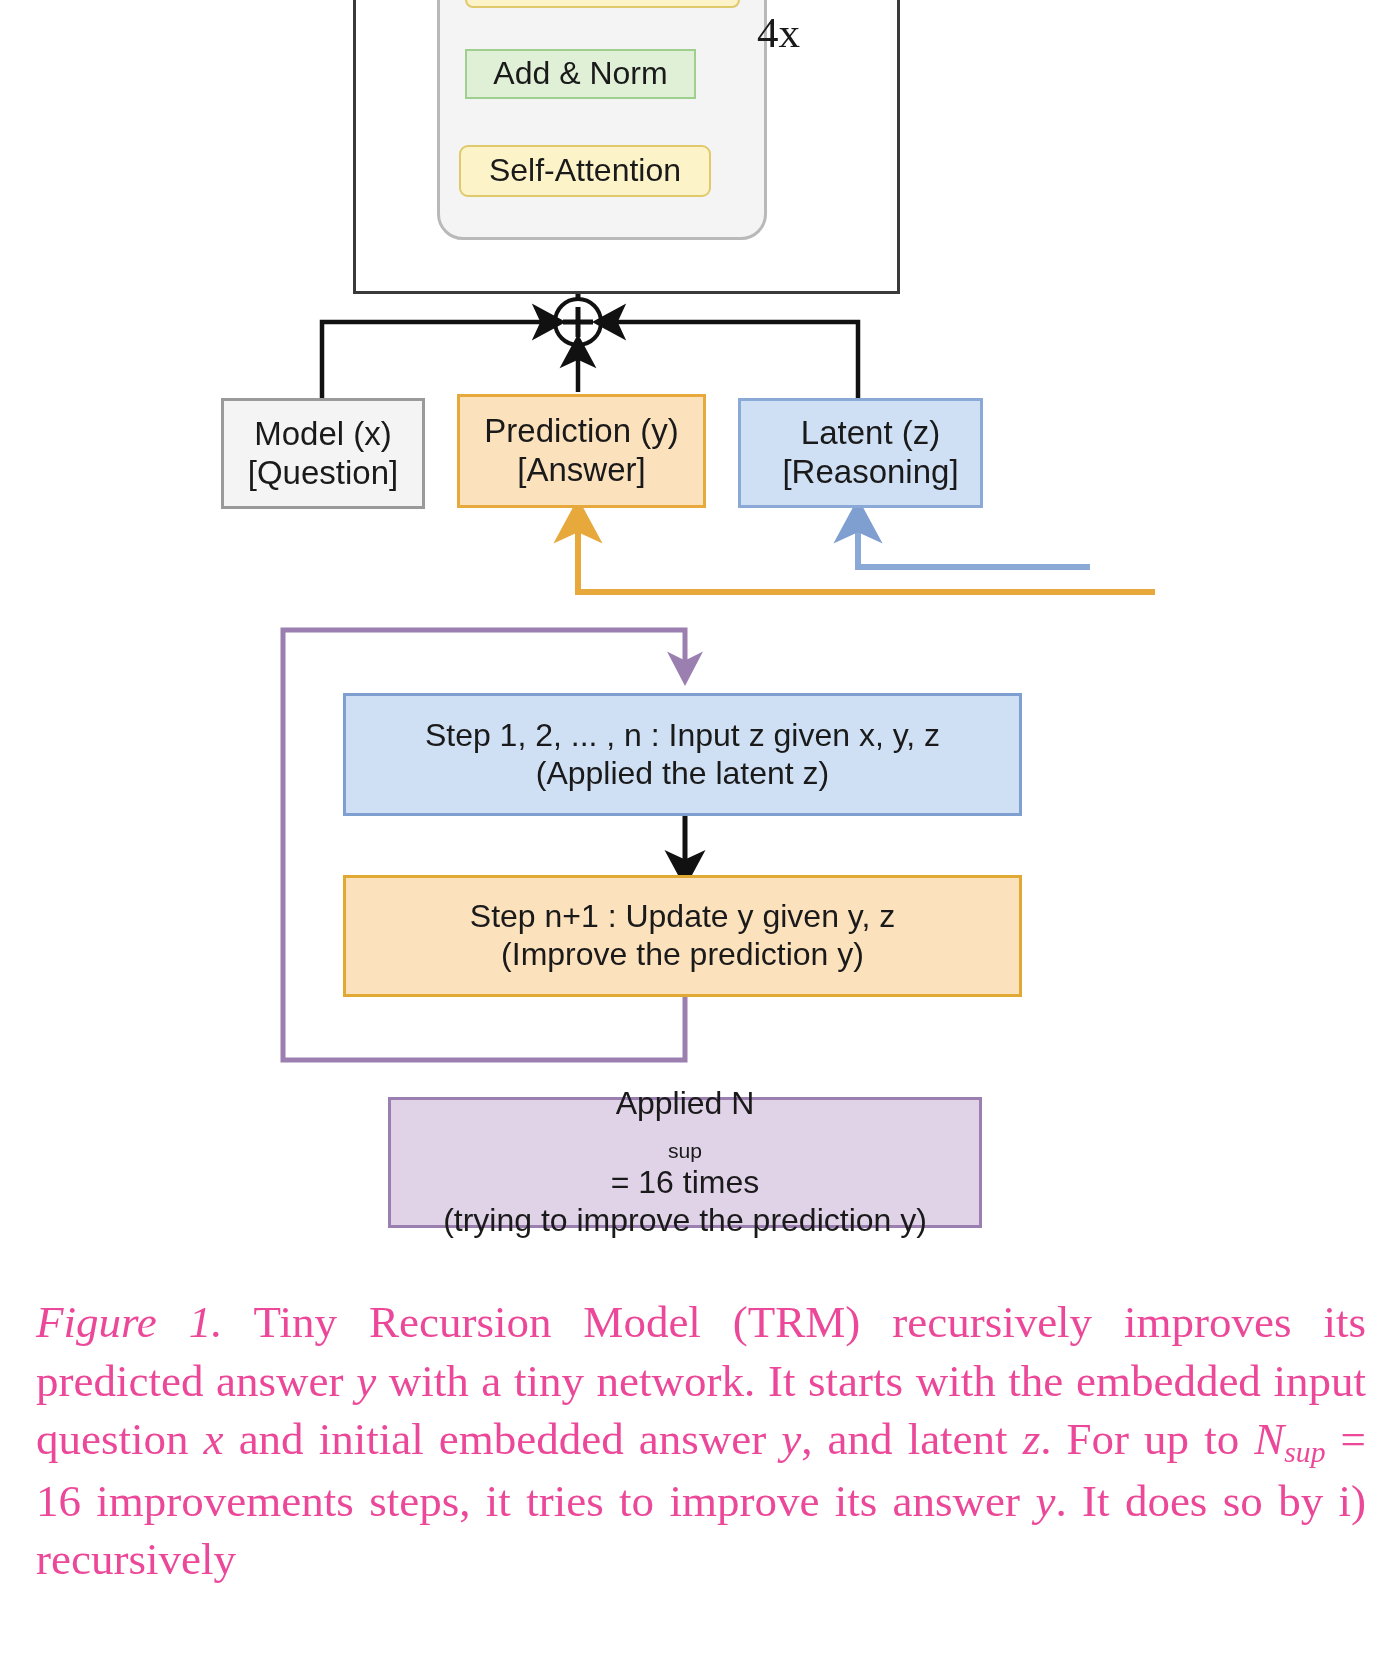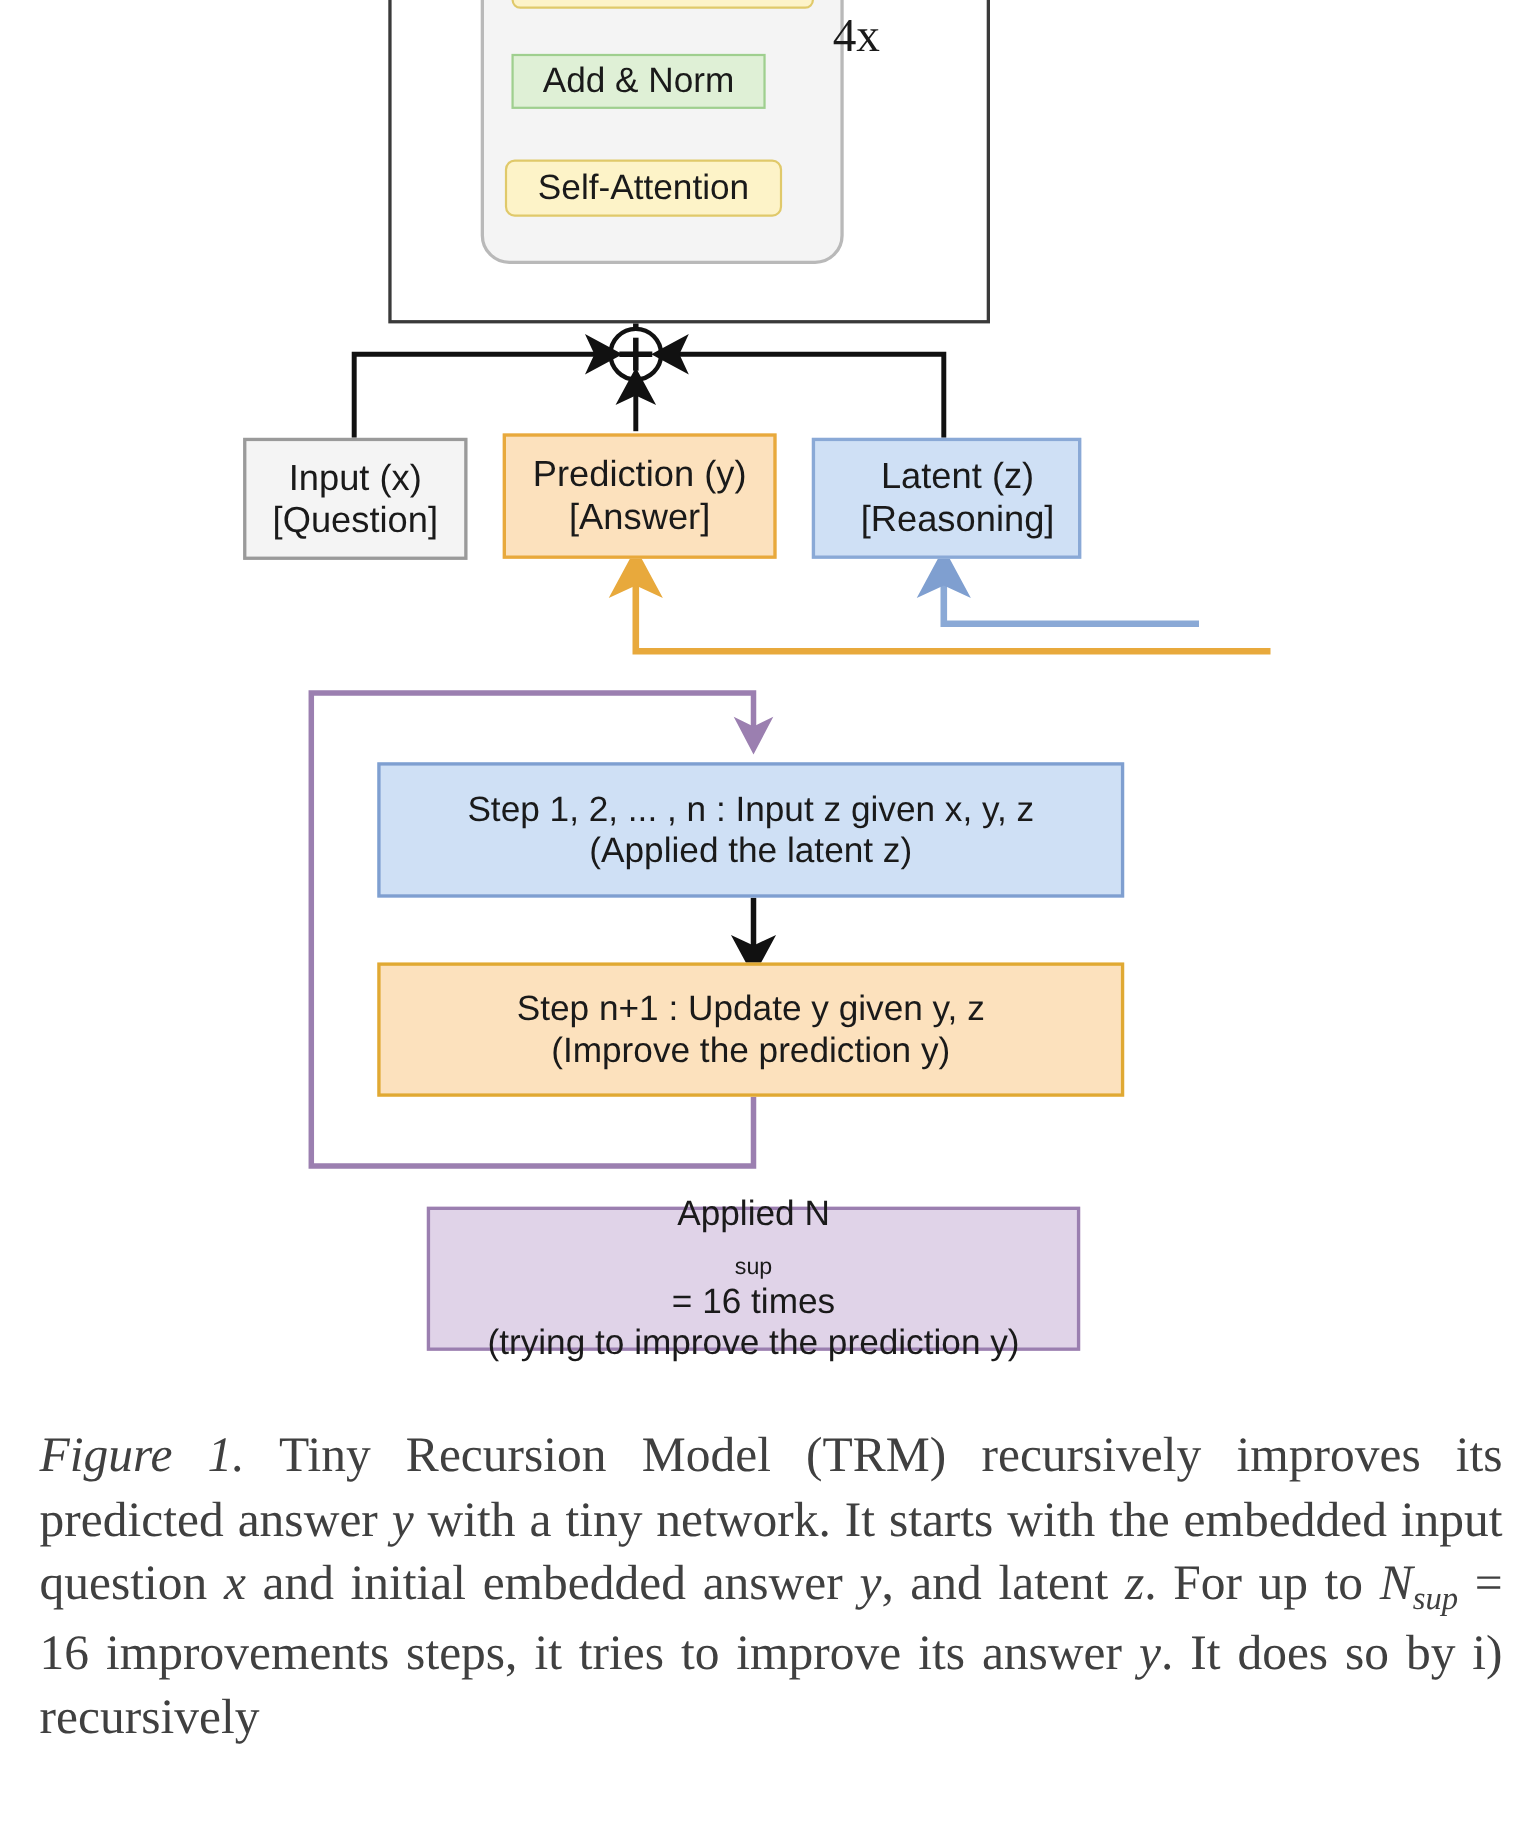--- a/index.html
+++ b/index.html
@@ -31,21 +31,21 @@
 
   
   #box-step-z{left:343px;top:693px;width:679px;height:123px;background:#cfe0f5;border:3px solid #7f9fd0;font-size:32px;}
   #box-step-y{left:343px;top:875px;width:679px;height:122px;background:#fce1bd;border:3px solid #e0a933;font-size:32px;}
   #box-applied{left:388px;top:1097px;width:594px;height:131px;background:#e0d3e8;border:3px solid #9b7fb0;font-size:32px;}
 
   sub{font-size:0.66em;vertical-align:-0.28em;}
 
   
   #caption{position:absolute;left:36px;top:1293px;width:1330px;
-           font-family:"Liberation Serif",serif;font-size:45px;line-height:1.30;color:#404040;
+           font-family:"Liberation Serif",serif;font-size:45px;line-height:1.30;color:#ec4899;
            text-align:justify;}
   #caption i{font-style:italic;}
 </style>
 </head>
 <body>
 
 <div id="stage">
 
   <svg class="layer" viewBox="0 0 1400 1677">
     <defs>
@@ -119,21 +119,21 @@
   </div>
   <div class="node" id="box-selfattn">
     <span>Self-Attention</span>
   </div>
   <div class="node" id="label-4x">
     <span>4x</span>
   </div>
 
   <div class="node" id="box-input">
     <div>
-      <span>Input (x)</span>
+      <span>Model (x)</span>
       <span>[Question]</span>
     </div>
   </div>
   <div class="node" id="box-pred">
     <div>
       <span>Prediction (y)</span>
       <span>[Answer]</span>
     </div>
   </div>
   <div class="node" id="box-latent">

